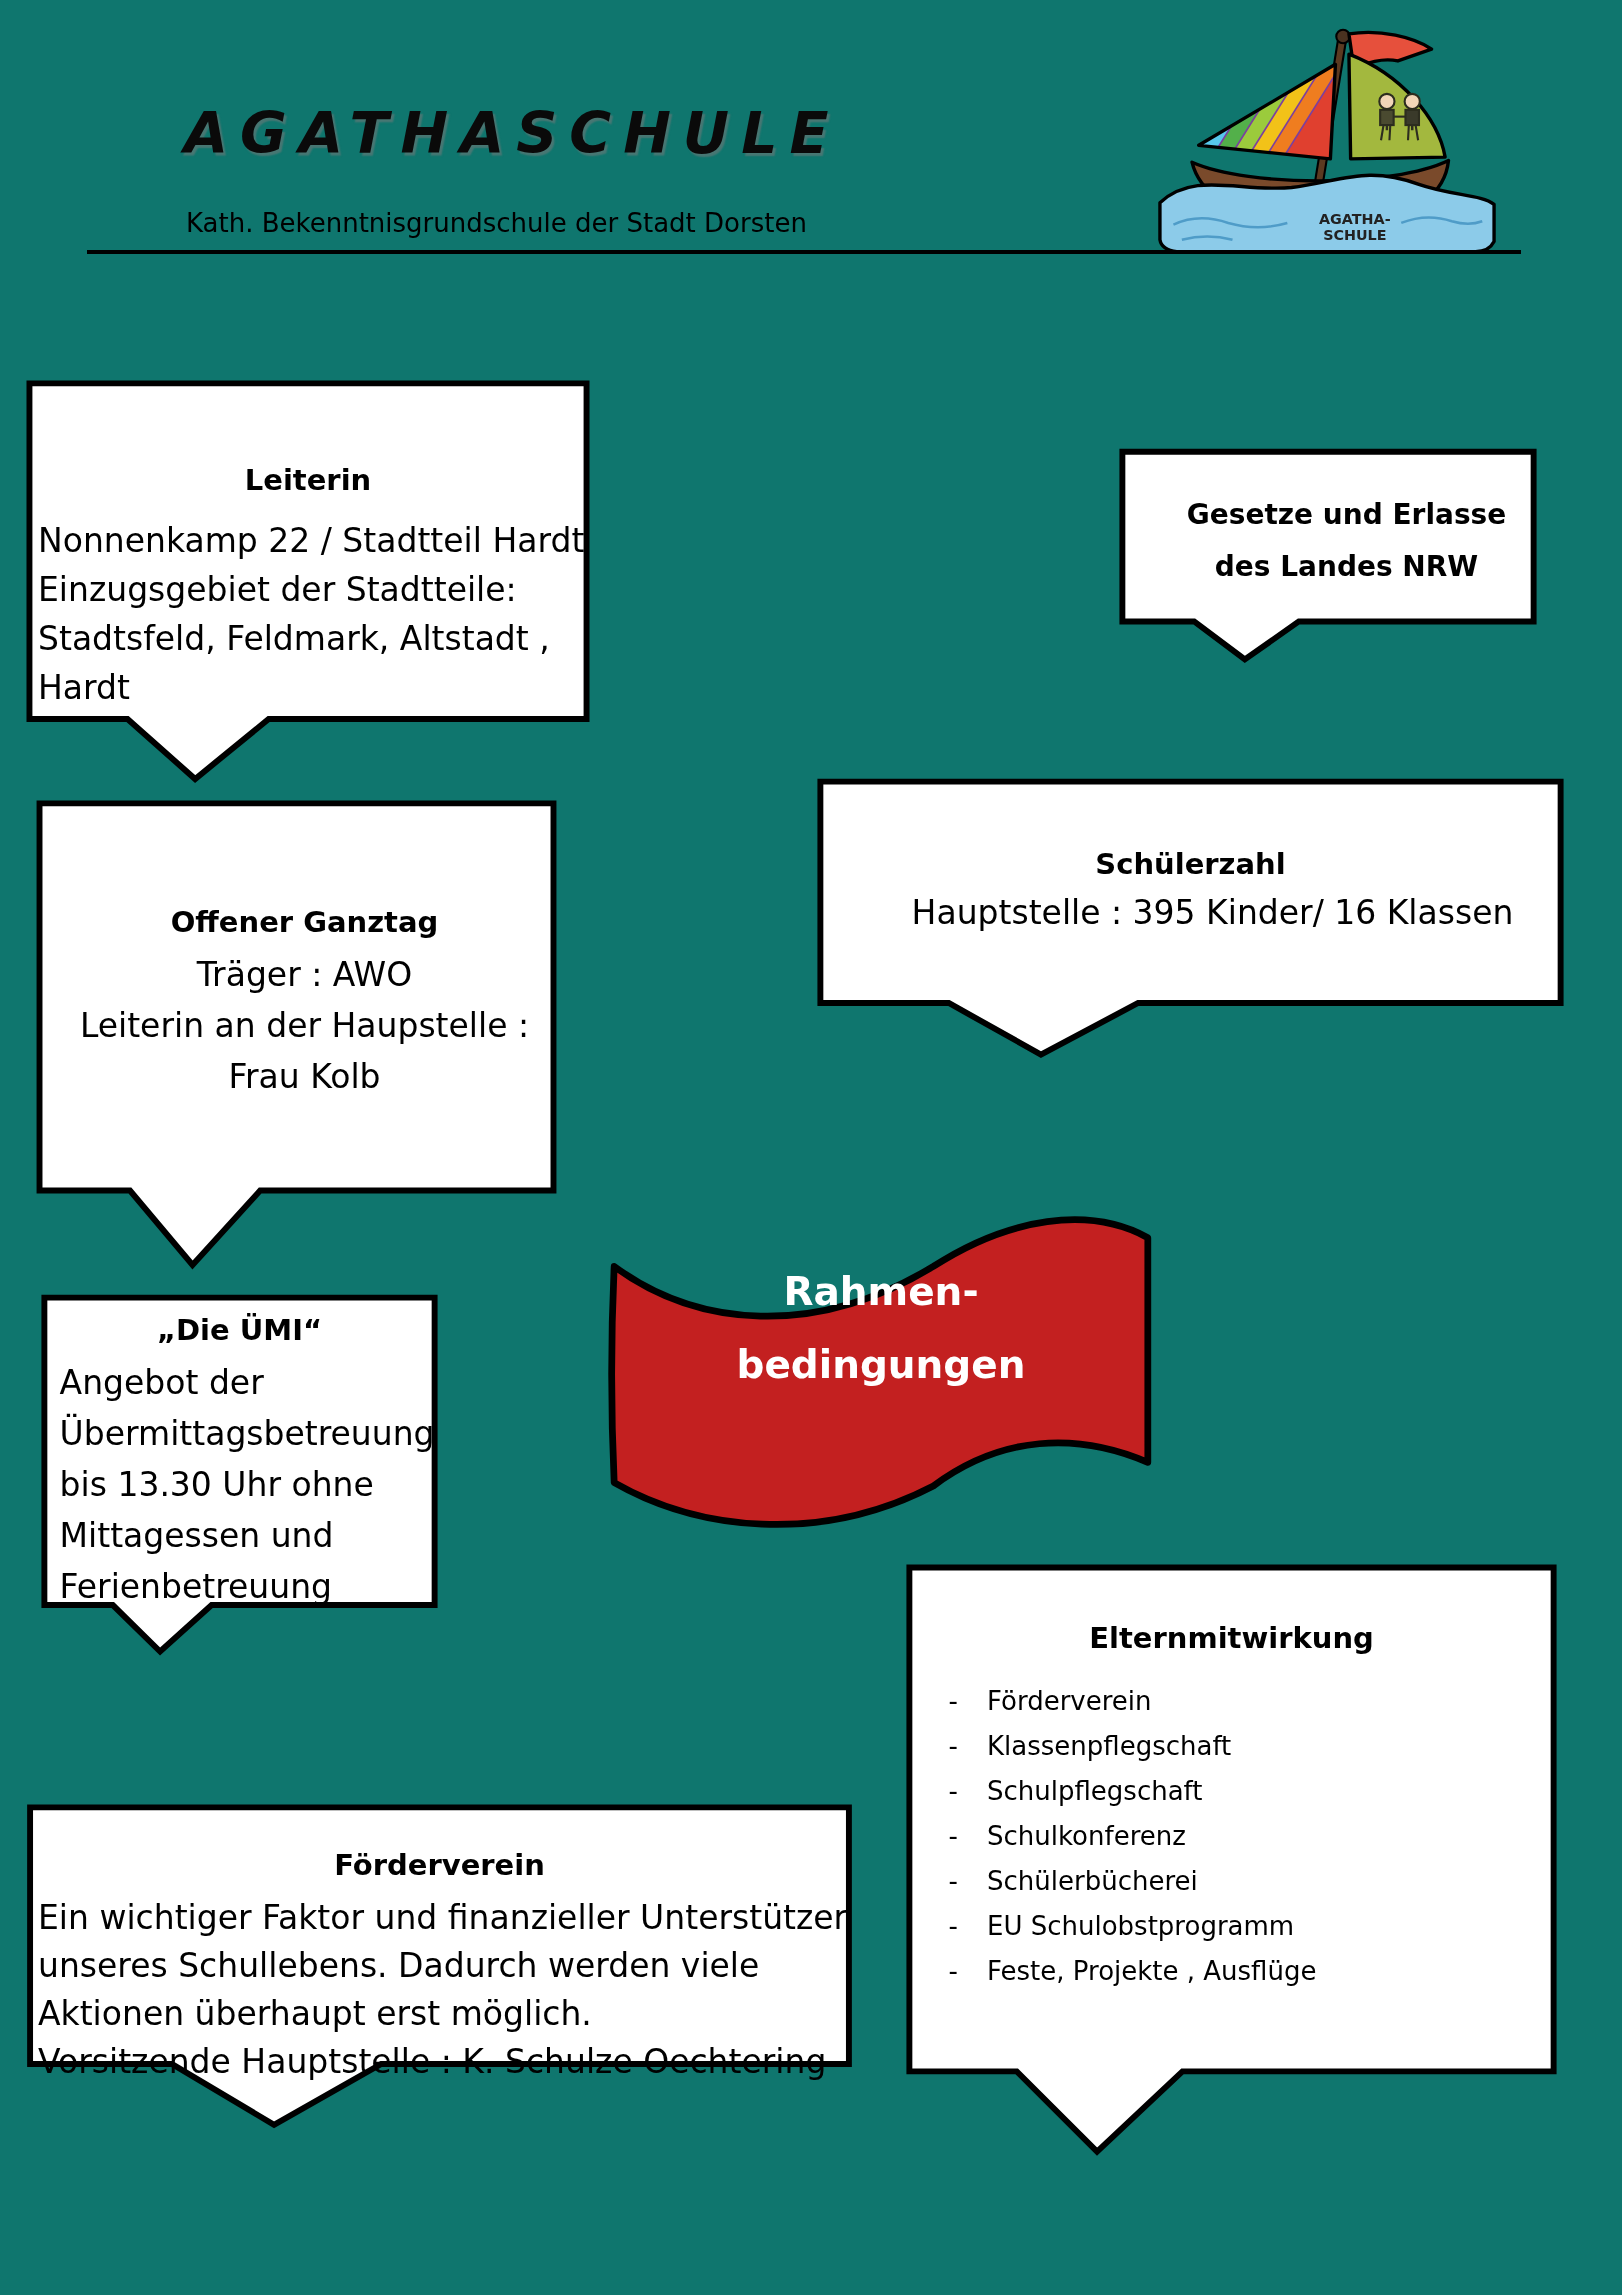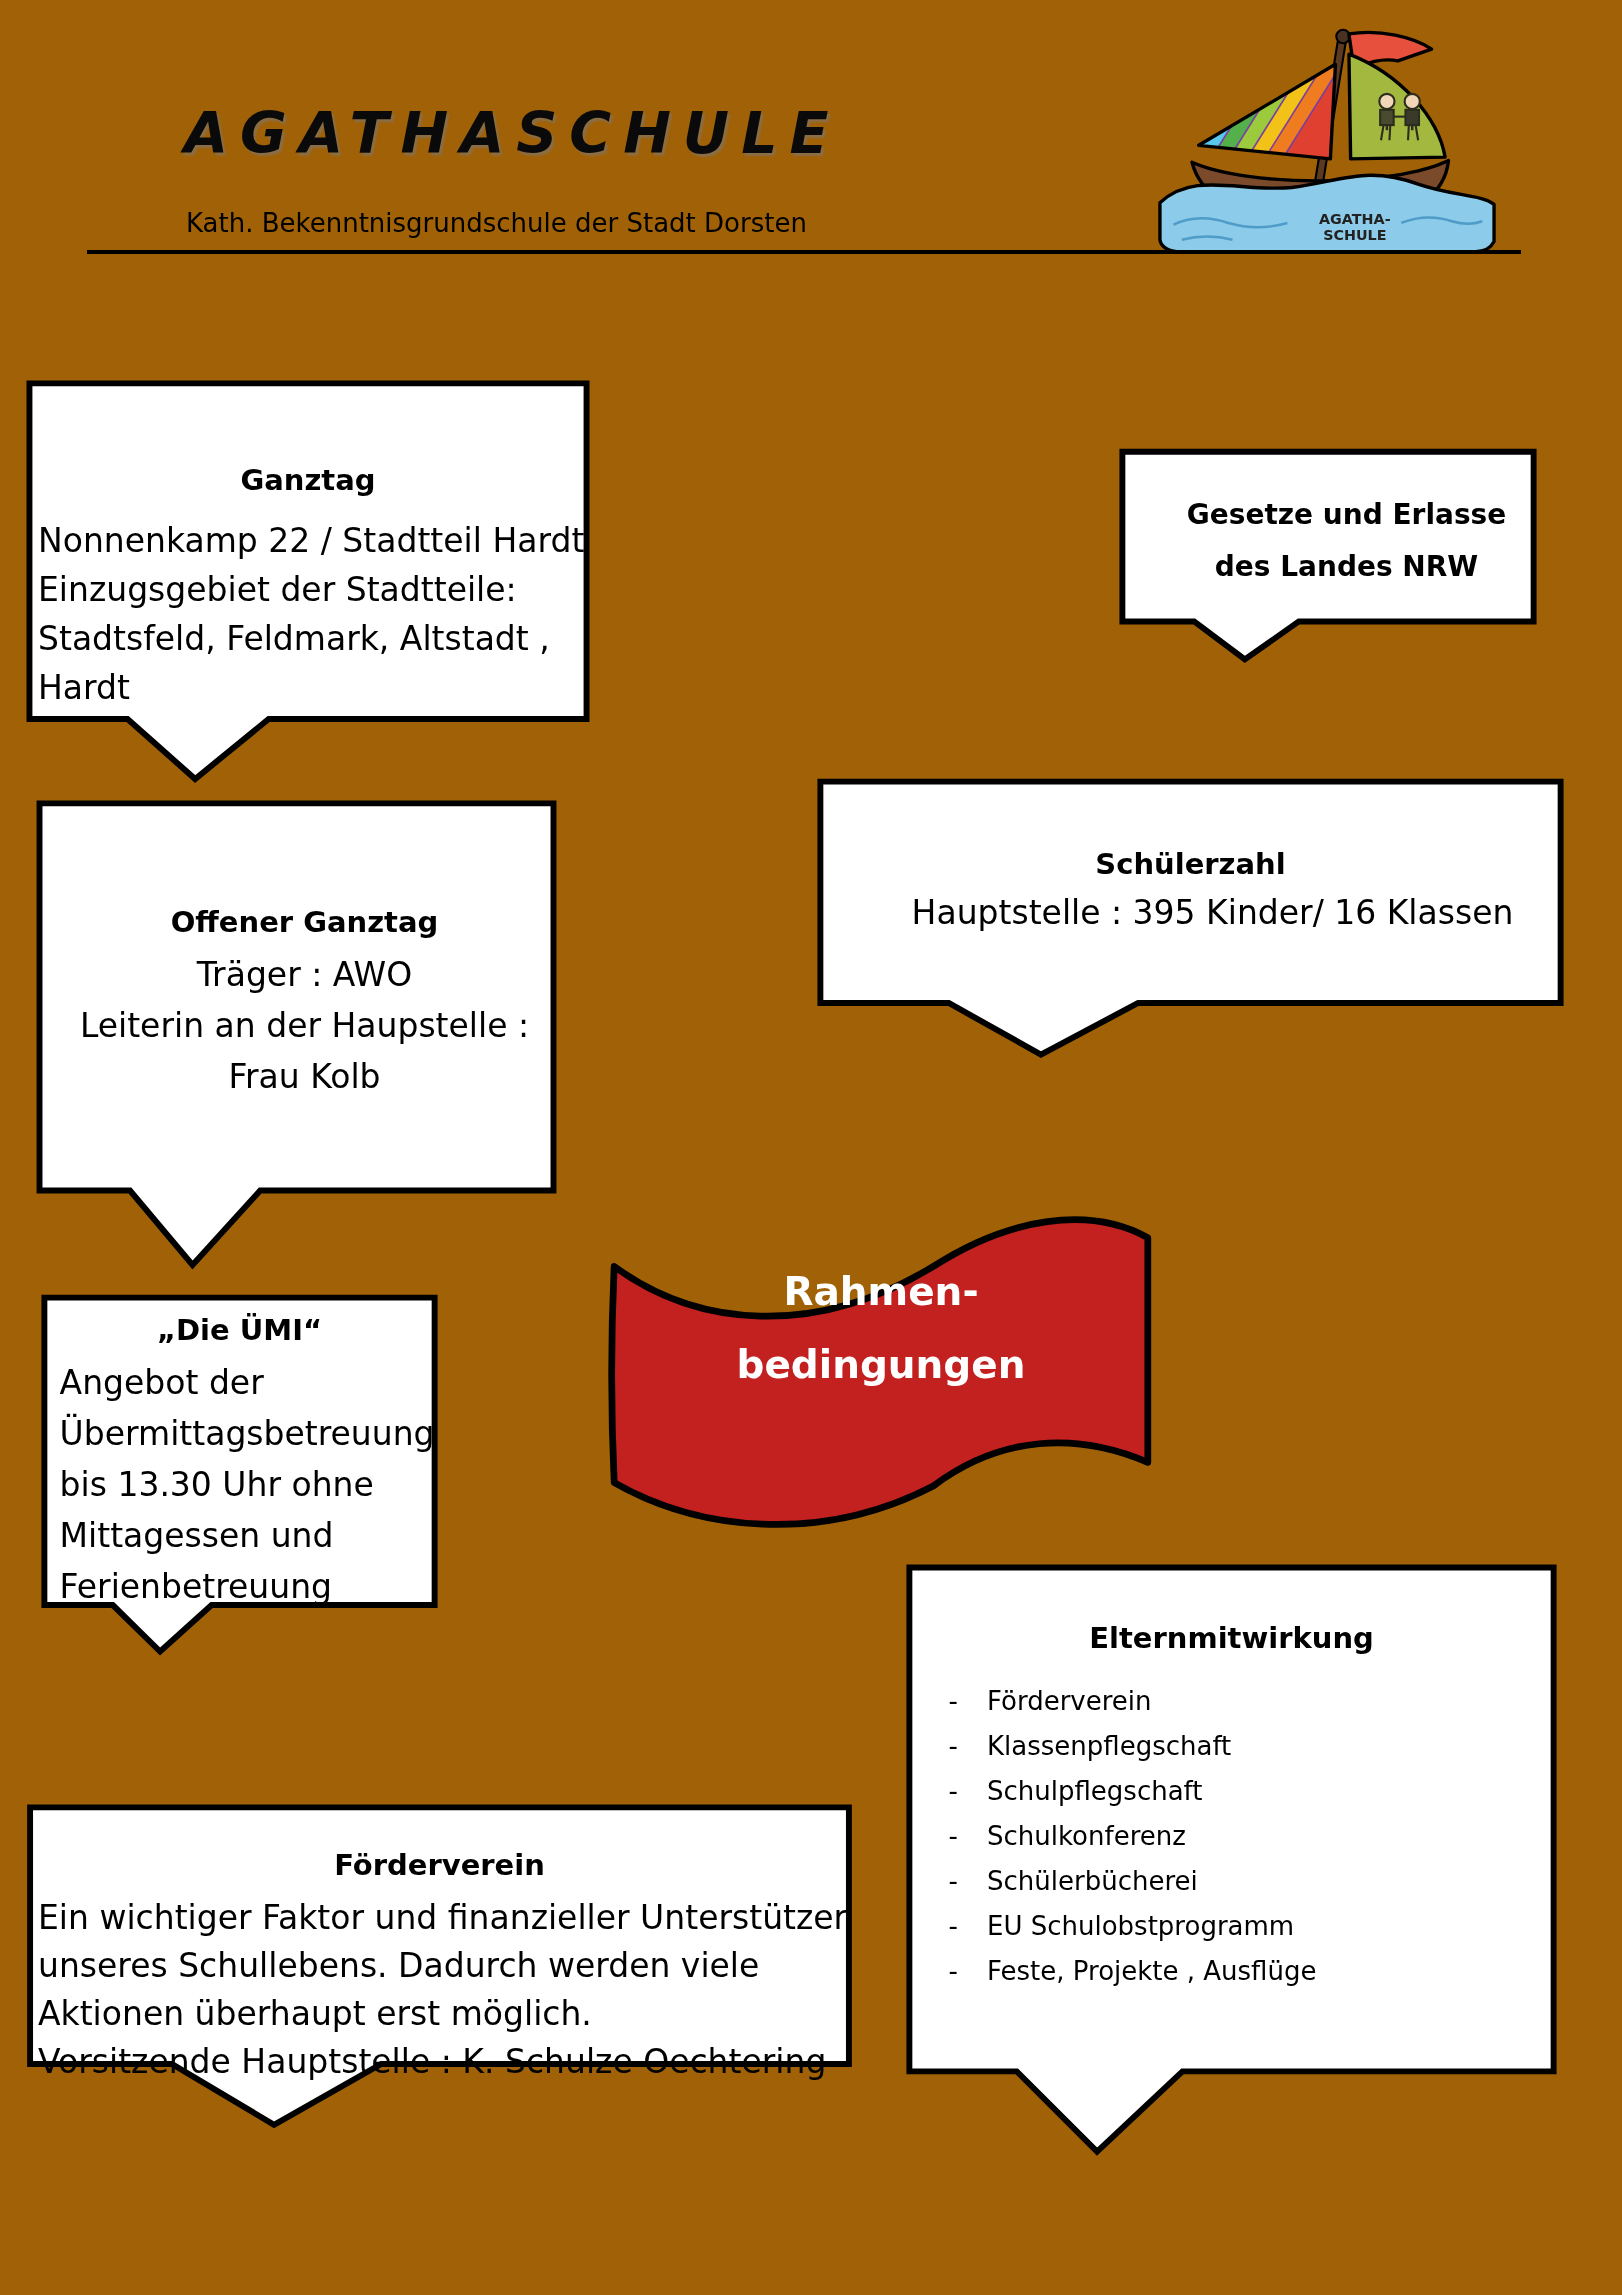--- a/index.html
+++ b/index.html
@@ -1,17 +1,17 @@
 <!DOCTYPE html>
 <html style="font-size:13.5px"><head>
 <meta charset="utf-8">
 <style>
   html,body{margin:0;padding:0;background:#888;}
   #page{
-    position:relative;width:1623px;height:2295px;background:#a16207;
+    position:relative;width:1623px;height:2295px;background:#0f766e;
     font-family:"DejaVu Sans","Liberation Sans",sans-serif;color:#000;overflow:hidden;
   }
   
   .hdr-title{
     position:absolute;left:184px;top:100px;font-size:57px;font-weight:bold;font-style:italic;
     letter-spacing:12px;color:#0a0a0a;text-shadow:2.5px 2.5px 1.7px rgba(120,120,120,.55);white-space:nowrap;
   }
   .hdr-sub{position:absolute;left:186px;top:208px;font-size:26px;white-space:nowrap;}
   .hdr-rule{position:absolute;left:87px;top:250px;width:1434px;height:4.2px;background:#000;}
   
@@ -125,21 +125,21 @@
       <text x="245" y="251" font-size="17" font-weight="bold" text-anchor="middle" font-family="DejaVu Sans, sans-serif" fill="#222">AGATHA-</text>
       <text x="245" y="270" font-size="17" font-weight="bold" text-anchor="middle" font-family="DejaVu Sans, sans-serif" fill="#222">SCHULE</text>
     </svg>
   </div>
 
   <div id="standort" class="bubble">
     <svg width="564" height="410" viewBox="0 0 667 485">
       <path d="M 4,4 L 663,4 L 663,401 L 287,401 L 200,472 L 120,401 L 4,401 Z" fill="#fff" stroke="#000" stroke-width="7" stroke-linejoin="miter"></path>
     </svg>
     <div class="content">
-      <div class="b-title">Ganztag</div>
+      <div class="b-title">Leiterin</div>
       <div class="b-lines">
         <div class="b-line">Nonnenkamp 22 / Stadtteil Hardt</div>
         <div class="b-line">Einzugsgebiet der Stadtteile:</div>
         <div class="b-line">Stadtsfeld, Feldmark, Altstadt , Hardt</div>
       </div>
     </div>
   </div>
 
   <div id="gesetze" class="bubble">
     <svg width="418" height="216" viewBox="0 0 495 255">

